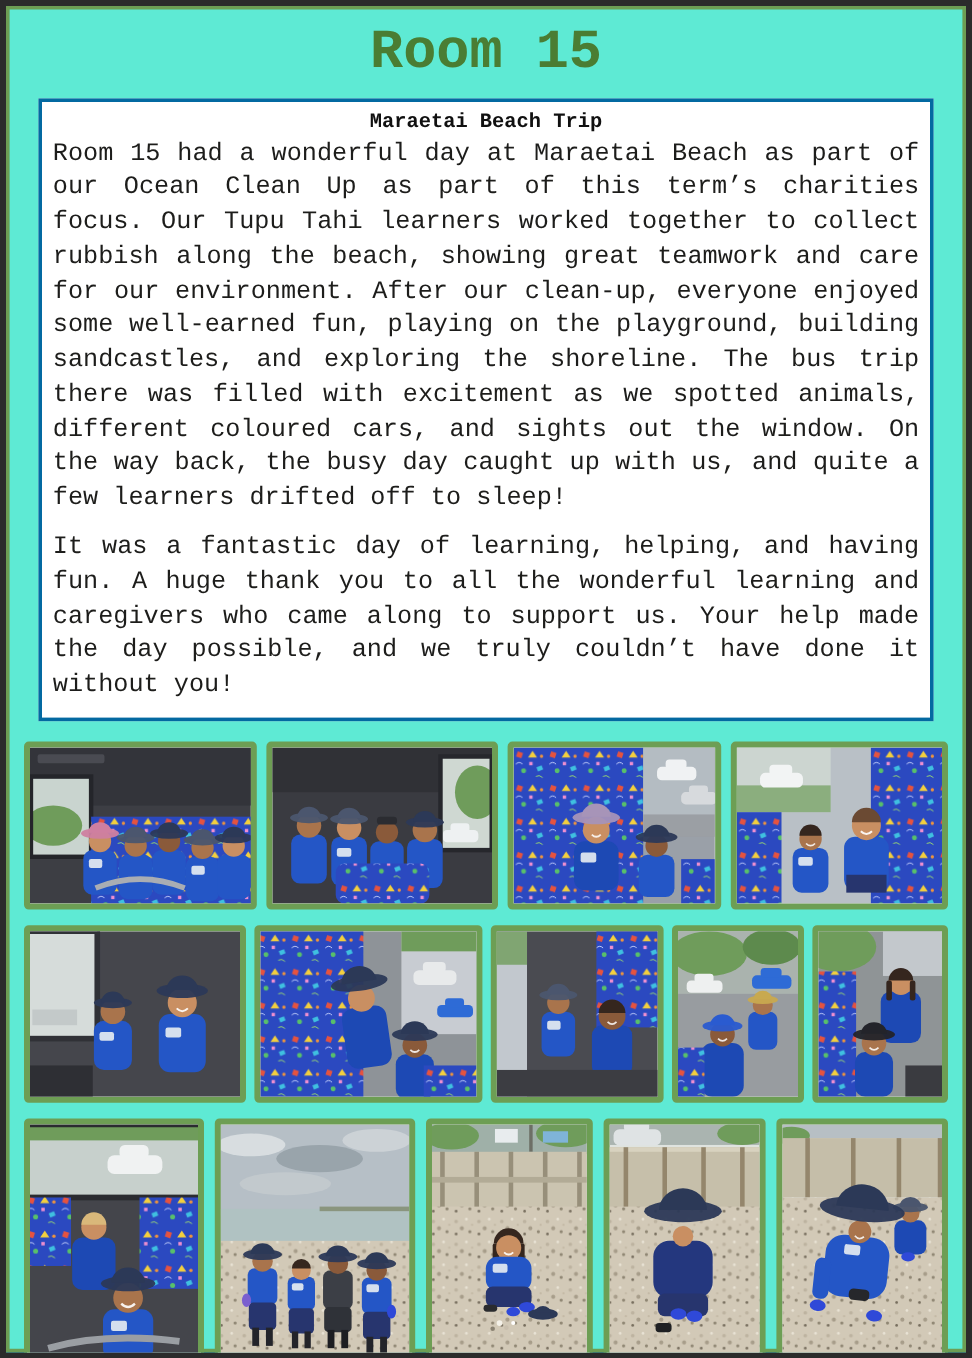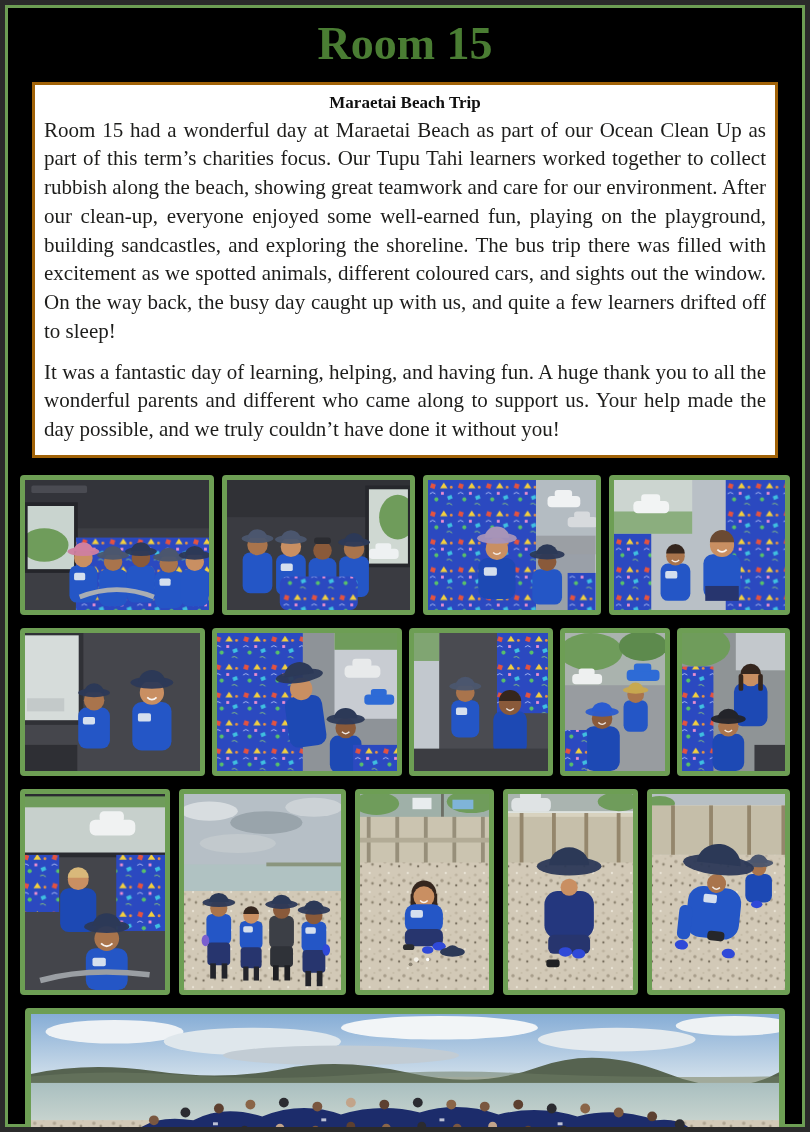--- a/index.html
+++ b/index.html
@@ -1,23 +1,23 @@
 <!DOCTYPE html>
 <html><head>
 <meta charset="utf-8">
 <style>
   html,body{margin:0;padding:0;background:#232323;}
   body{display:flex;justify-content:center;align-items:flex-start;}
   .page{position:relative;width:810px;height:1132px;box-sizing:border-box;
-    background:#000000;border:5px solid #2b2b2b;box-shadow:inset 0 0 0 3px #6d9e54;
-    overflow:hidden;font-family:Liberation Serif, serif;}
+    background:#5eead4;border:5px solid #2b2b2b;box-shadow:inset 0 0 0 3px #6d9e54;
+    overflow:hidden;font-family:Liberation Mono, monospace;}
   .title{text-align:center;font-size:46px;font-weight:800;color:#4a7d33;
     margin:14px 0 10px 0;line-height:1.1;}
   .box{margin:12px auto;width:746px;box-sizing:border-box;background:#ffffff;
-    border:3px solid #a16207;padding:8px 9px 11px 9px;}
+    border:3px solid #0369a1;padding:8px 9px 11px 9px;}
   .box h2{margin:0 0 3px 0;font-size:17px;font-weight:bold;text-align:center;color:#101010;}
   .box p{margin:0;font-size:21px;line-height:1.37;text-align:justify;color:#1d1d1b;}
   .box p + p{margin-top:12px;}
   .row{display:flex;padding:0 15px;margin-top:13px;}
   .row.first{margin-top:17px;}
   .r1{height:140px;gap:8px;}
   .r2{height:148px;gap:7px;}
   .r3{height:206px;gap:9px;}
   .r4{height:205px;padding:0 20px;}
   .photo{box-sizing:border-box;border:5px solid #6d9e54;border-radius:4px;overflow:hidden;
@@ -75,21 +75,21 @@
   </defs>
 </svg>
 
 <div class="page">
 
   <div class="title">Room 15</div>
 
   <div class="box">
     <h2>Maraetai Beach Trip</h2>
     <p>Room 15 had a wonderful day at Maraetai Beach as part of our Ocean Clean Up as part of this term’s charities focus. Our Tupu Tahi learners worked together to collect rubbish along the beach, showing great teamwork and care for our environment. After our clean-up, everyone enjoyed some well-earned fun, playing on the playground, building sandcastles, and exploring the shoreline. The bus trip there was filled with excitement as we spotted animals, different coloured cars, and sights out the window. On the way back, the busy day caught up with us, and quite a few learners drifted off to sleep!</p>
-    <p>It was a fantastic day of learning, helping, and having fun. A huge thank you to all the wonderful parents and different who came along to support us. Your help made the day possible, and we truly couldn’t have done it without you!</p>
+    <p>It was a fantastic day of learning, helping, and having fun. A huge thank you to all the wonderful learning and caregivers who came along to support us. Your help made the day possible, and we truly couldn’t have done it without you!</p>
   </div>
 
   <div class="row first r1">
 
     <div class="photo" style="--w:195" role="img" aria-label="Five children wearing sun hats sitting along the back seat of the bus">
       <svg viewBox="0 0 200 140" preserveAspectRatio="xMidYMid slice">
         <rect width="200" height="140" class="fInt"></rect>
         <rect width="200" height="52" fill="#33343a"></rect>
         <rect x="8" y="6" width="60" height="8" rx="2" fill="#4a4b52"></rect>
         <rect x="2" y="26" width="54" height="72" fill="#c9d4cf"></rect>

